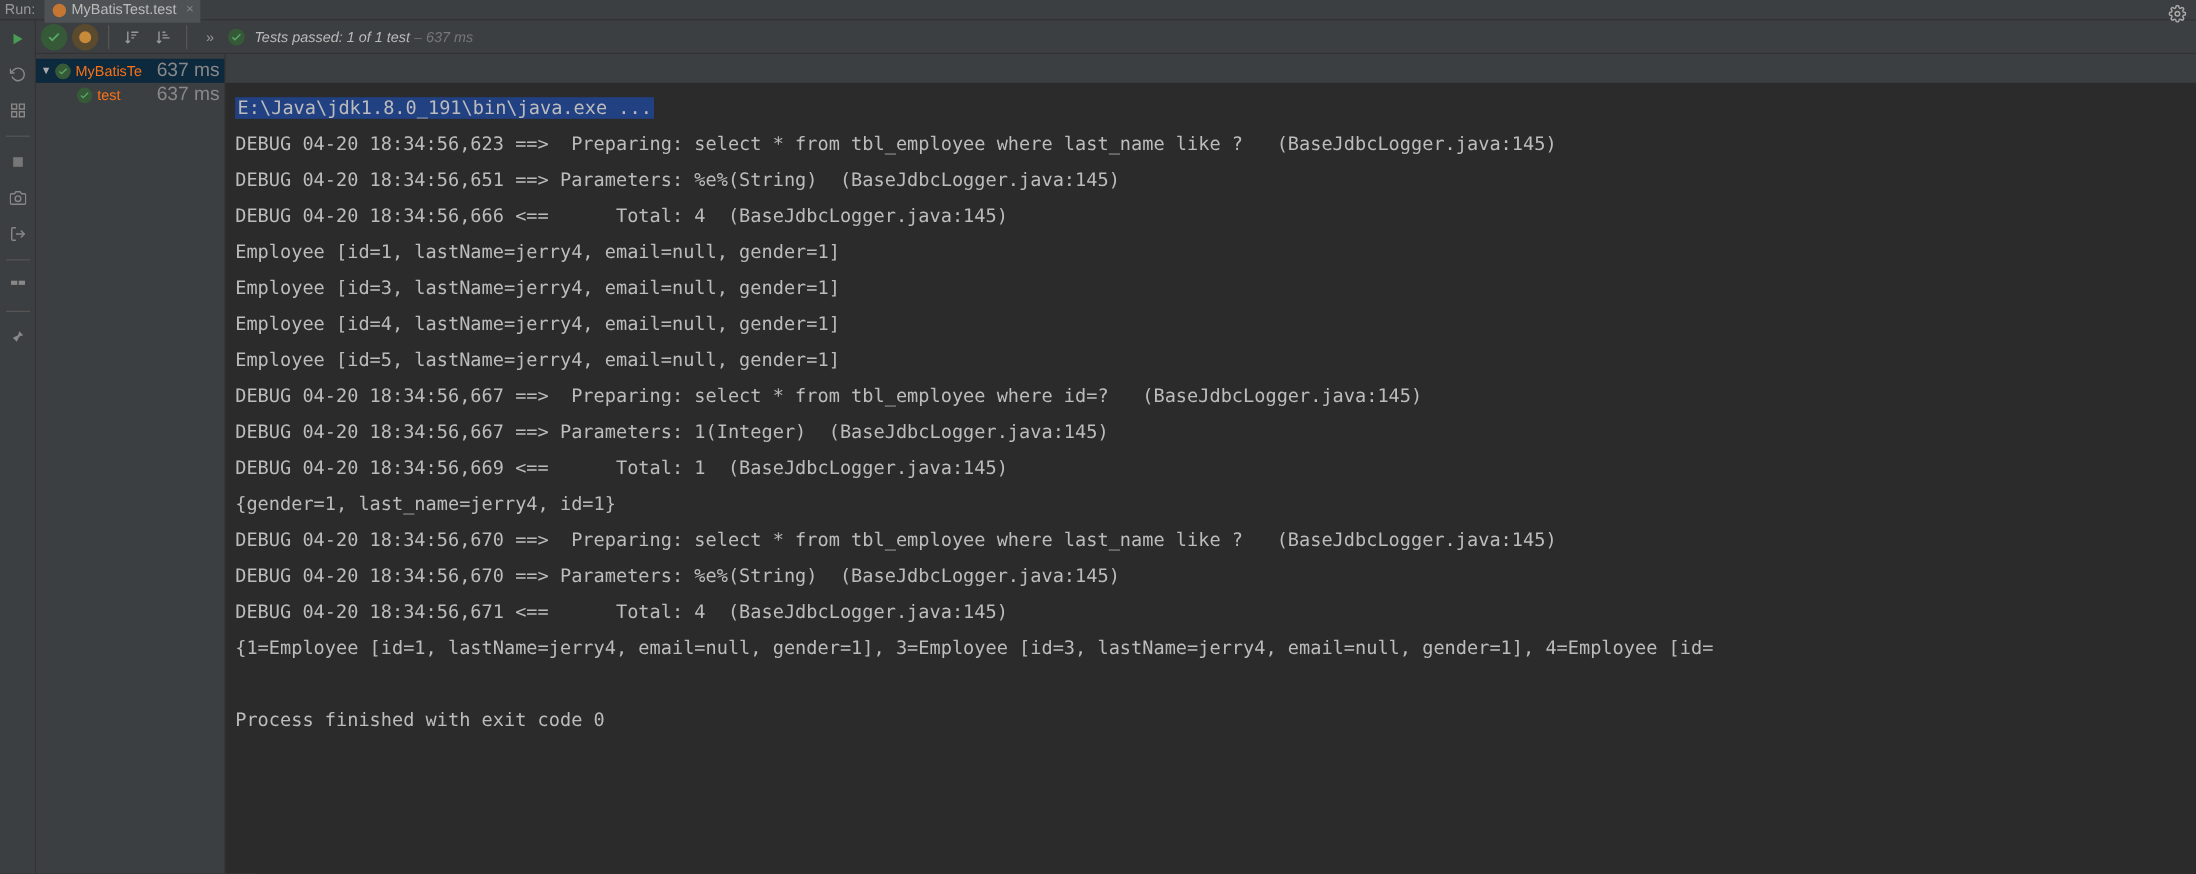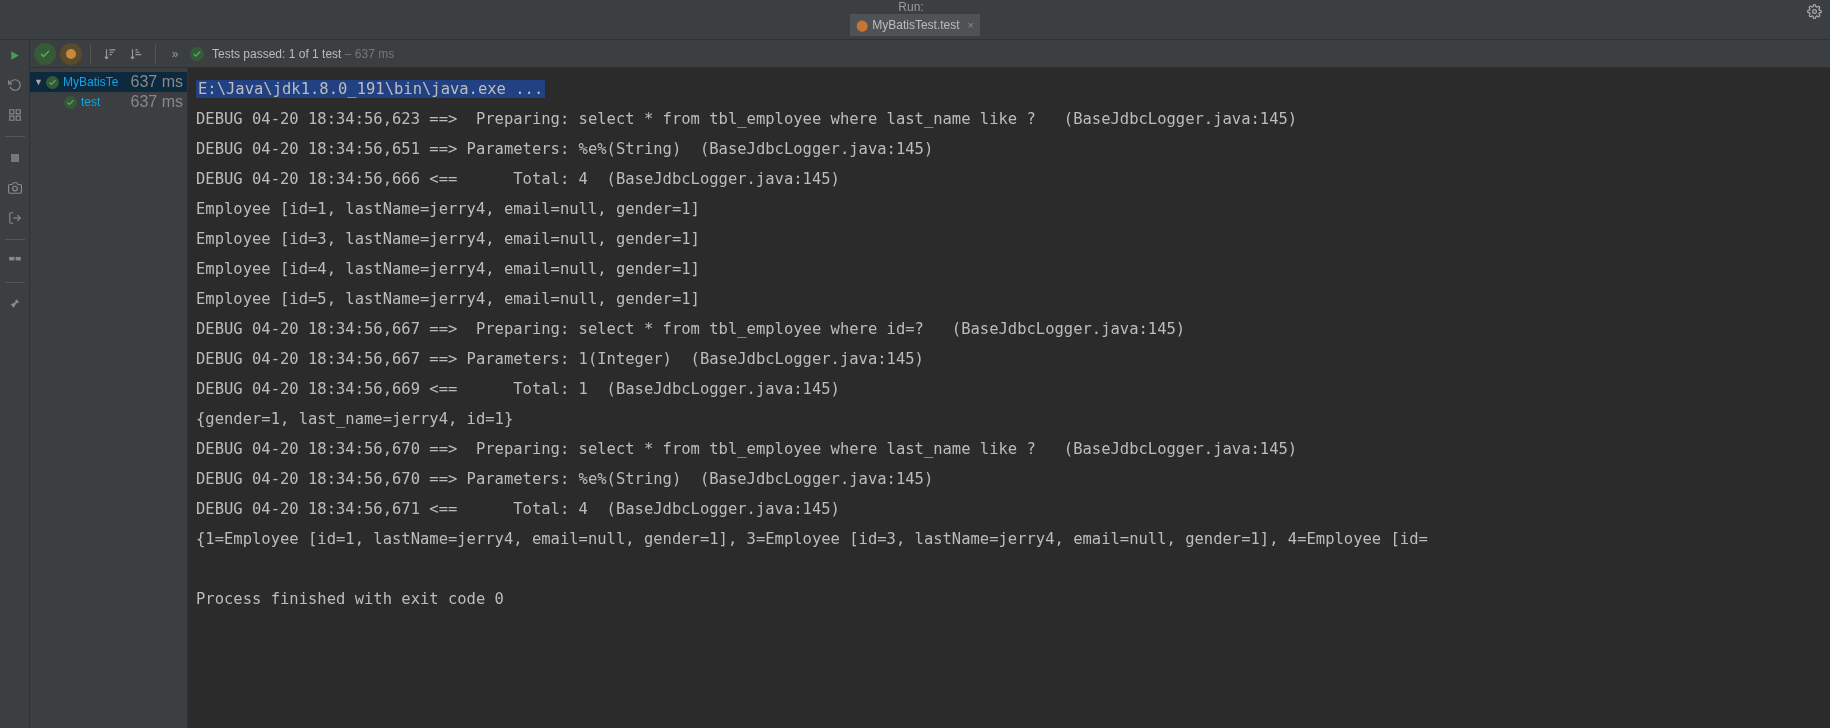--- a/index.html
+++ b/index.html
@@ -8,28 +8,27 @@
     color: #bbbbbb;
     font-family: "Segoe UI", "Microsoft YaHei", sans-serif;
     font-size: 12px;
     width: 1830px;
     height: 728px;
     overflow: hidden;
     display: flex;
     flex-direction: column;
   }
   .top-bar {
-    height: 40px;
+    height: 17px;
     background: #3c3f41;
     border-bottom: 1px solid #323232;
     display: flex;
     align-items: center;
     padding: 0 4px;
     position: relative;
-    flex-direction: column;
   }
   .run-label { color: #999; margin-right: 8px; }
   .tab {
     display: flex;
     align-items: center;
     height: 22px;
     padding: 0 6px;
     background: #4e5254;
     border-radius: 0;
     gap: 4px;
@@ -95,21 +94,21 @@
   .tool-btn.round-orange {
     background: #5a4a2e;
     border-radius: 50%;
   }
   .tool-btn.round-orange .dot { width:10px;height:10px;border-radius:50%;background:#c78a3b; }
   .sep-v { width:1px; height:20px; background:#555; margin:0 4px; }
   .status-pass-icon {
     width:14px;height:14px;border-radius:50%;background:#365a37;
     display:flex;align-items:center;justify-content:center;
   }
-  .status-text { color:#bbb; margin-left:4px; }
+  .status-text { color:#bbb; margin-left:4px;font-style:italic; }
   .status-text .num { color:#bbbbbb; }
   .status-text .dim { color:#777; }
   .body-row {
     display:flex;
     flex:1;
     min-height:0;
   }
   .tree-pane {
     width: 158px;
     background:#3c3f41;
@@ -122,33 +121,34 @@
     padding-left:4px;
     position:relative;
   }
   .tree-row.sel { background:#0d293e; }
   .tree-arrow { width:10px; color:#aaa; font-size:9px; margin-right:2px; }
   .tree-ok {
     width:13px;height:13px;border-radius:50%;background:#365a37;
     display:flex;align-items:center;justify-content:center;margin-right:4px;
   }
   .tree-ok svg{stroke:#59a869;}
-  .tree-label { color:#0ea5e9; font-size:12px; white-space:nowrap; overflow:hidden; text-overflow:clip; flex:1; }
+  .tree-label { color:#f97316; font-size:12px; white-space:nowrap; overflow:hidden; text-overflow:clip; flex:1; }
   .tree-time { color:#888; font-size:16px; margin-left:4px; margin-right:4px; }
   .console {
     flex:1;
     background:#2b2b2b;
     padding:6px 0 0 8px;
     font-size:15.5px;
     line-height:30px;
     color:#bcbcbc;
     overflow:hidden;
     white-space:pre;
     min-width:0;
     font-family: "NSimSun","SimSun","Consolas", monospace;
+    margin-top: 24px;
   }
   .console .head { background:#214183; color:#bcbcbc; padding:0 2px; }
   svg { display:block; }
 </style>
 </head>
 <body>
 
 <div class="top-bar">
   <span class="run-label">Run:</span>
   <div class="tab">

